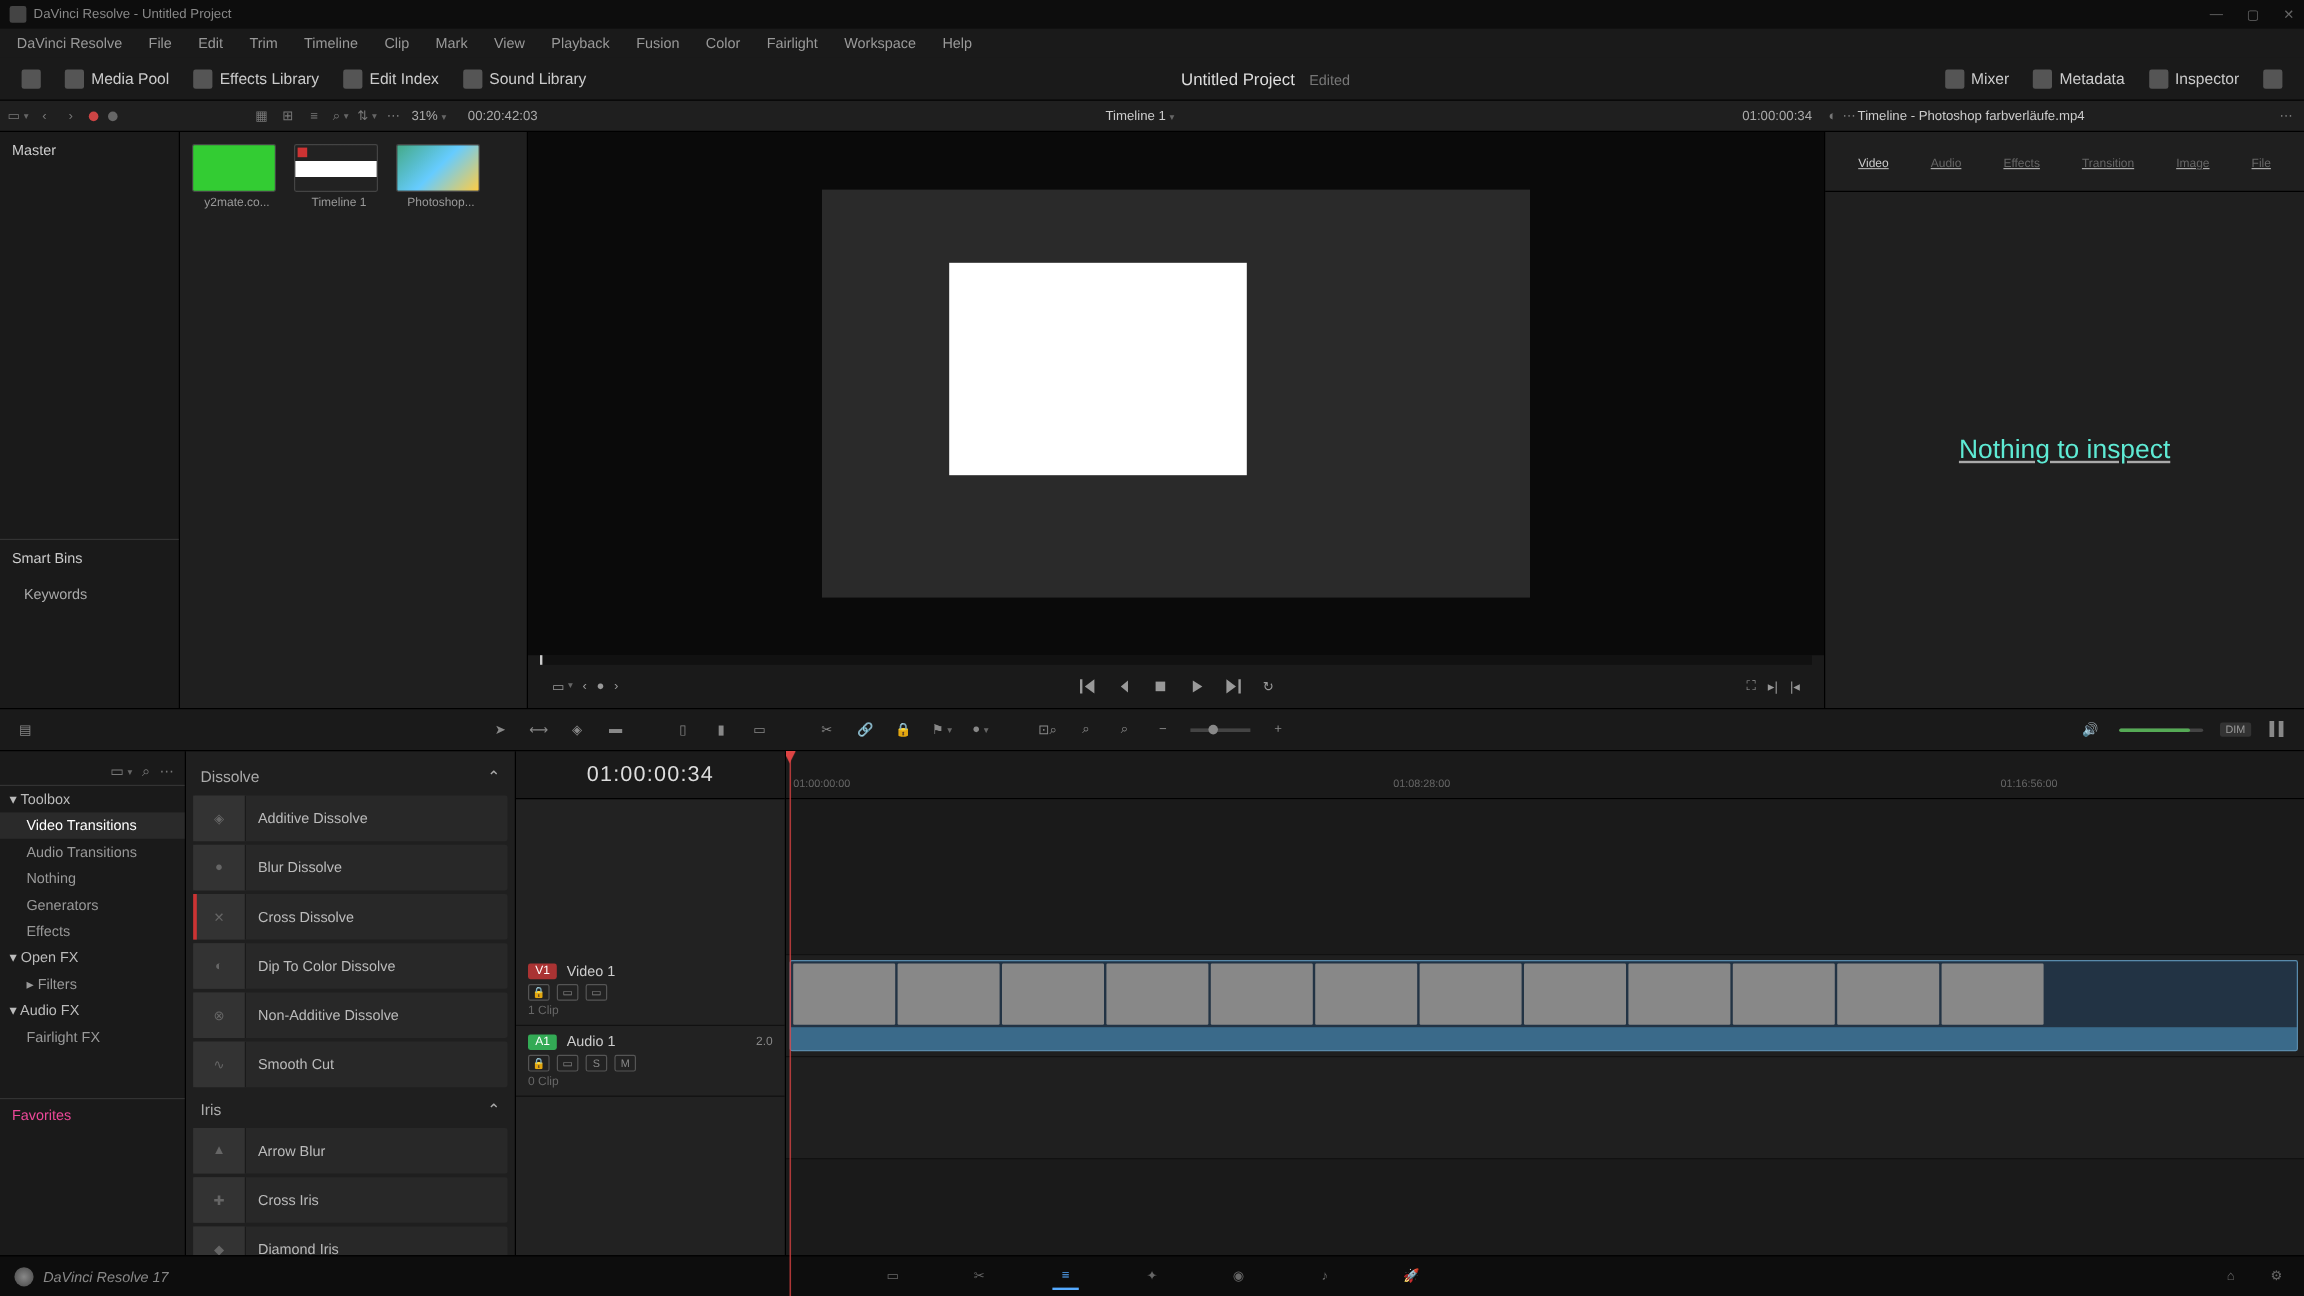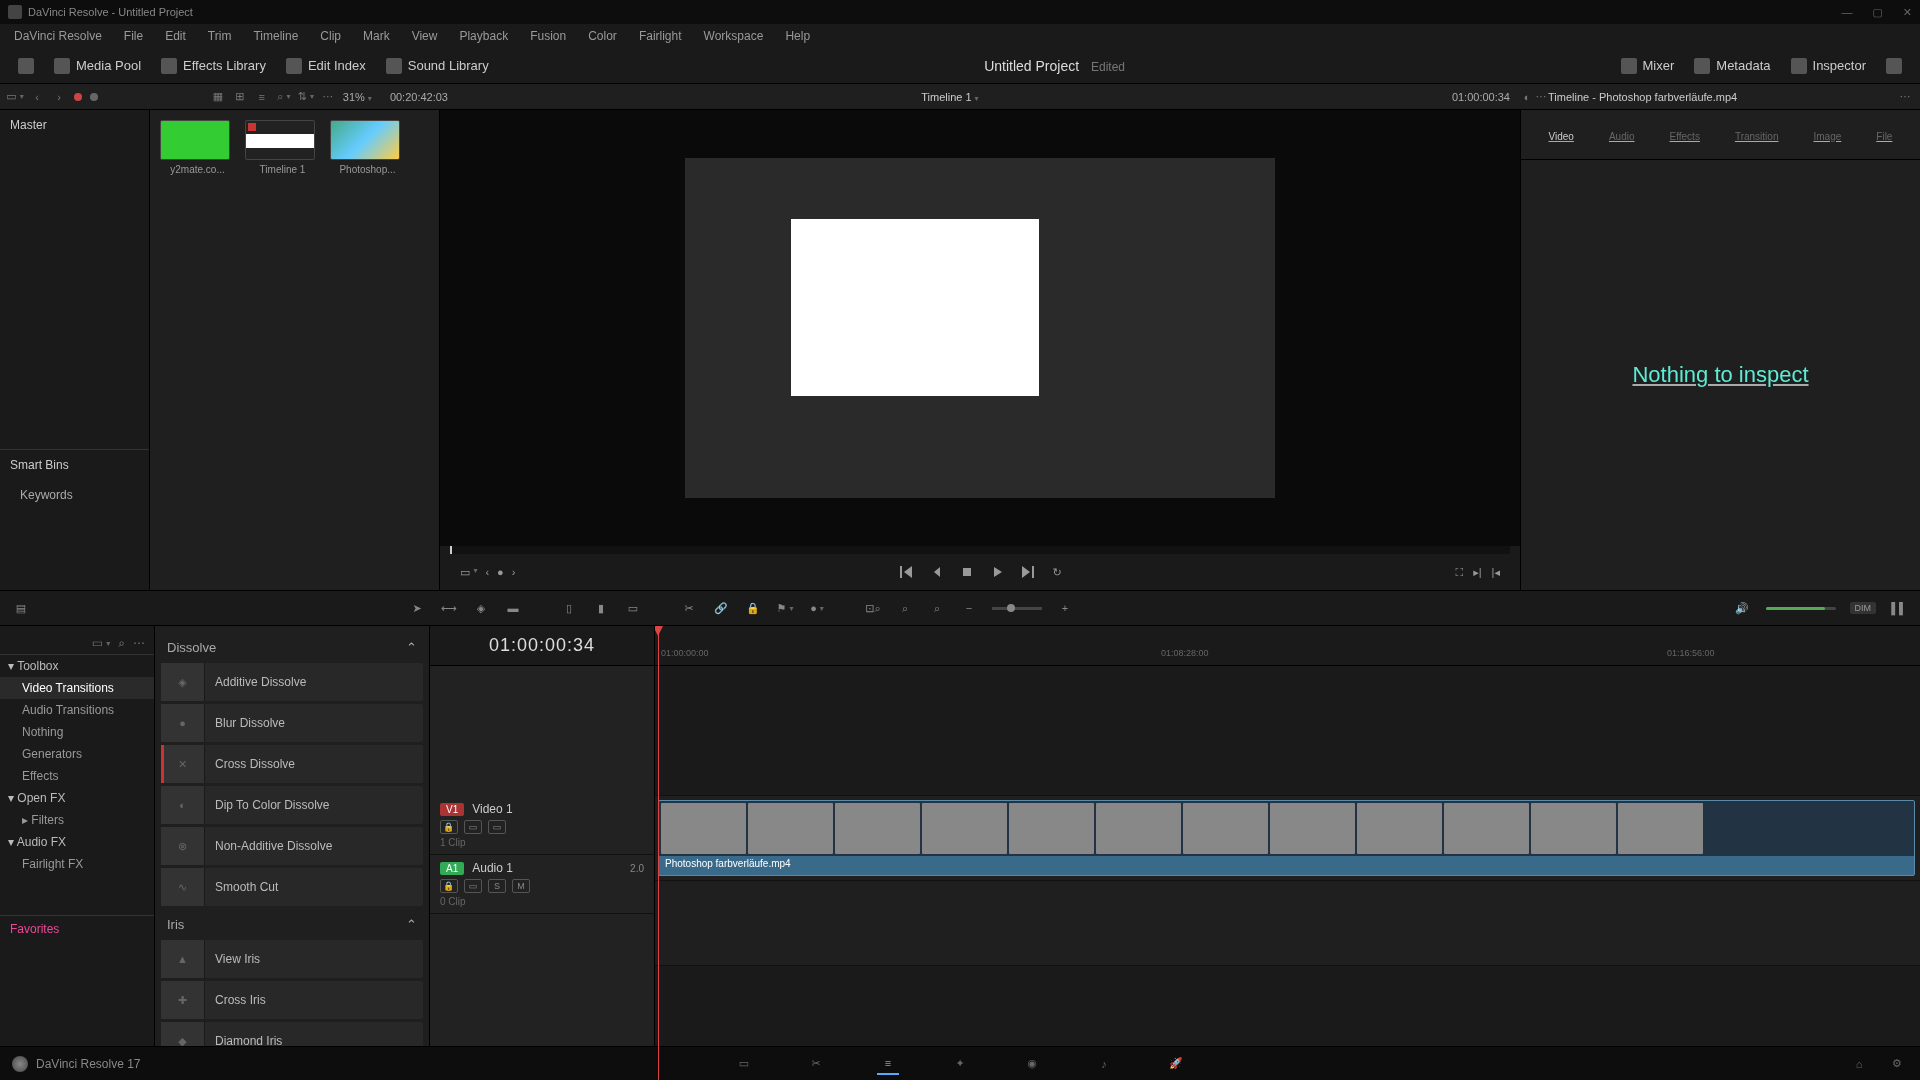--- a/index.html
+++ b/index.html
@@ -106,21 +106,21 @@
 .track-row.empty-top { height: 130px; background:#1a1a1a; }
 .clip { position: absolute; top: 4px; bottom: 4px; background: #3a6a8a; border: 1px solid #5a8aaa; border-radius: 2px; overflow: hidden; }
 .clip-thumbs { display: flex; height: 55px; gap: 2px; padding: 2px; background:#234; }
 .clip-thumbs > div { width: 85px; height: 100%; background: #888; border-radius: 1px; flex-shrink: 0; }
 .clip-label { height: 18px; background: #3a6a8a; padding: 2px 6px; font-size: 10px; color: #fff; }
 .ct-white { background:#eee; }
 .ct-dark { background: linear-gradient(#333,#555); }
 .ct-grad { background: linear-gradient(135deg,#6c6,#8cf,#fc6); }
 
 .bottombar { height: 34px; background: #0d0d0d; border-top: 1px solid #000; display: flex; align-items: center; padding: 0 12px; position: fixed; bottom: 0; left: 0; right: 0; }
-.bb-logo { display:flex; align-items:center; gap:8px; color:#888; font-size:12px; }
+.bb-logo { display:flex; align-items:center; gap:8px; color:#888; font-size:12px;font-style:italic; }
 .bb-logo-icon { width:16px; height:16px; background:radial-gradient(#888,#444); border-radius:50%; }
 .bb-pages { position:absolute; left:50%; transform:translateX(-50%); display:flex; gap:50px; }
 .bb-page { width:22px; height:22px; display:flex; align-items:center; justify-content:center; color:#666; cursor:pointer; }
 .bb-page.active { color:#5af; border-bottom:2px solid #5af; }
 .bb-right { margin-left:auto; display:flex; gap:16px; }
 
 .carat::after { content:'▾'; font-size:8px; margin-left:3px; color:#666; }
 svg { fill: currentColor; }
 </style>
 </head>
@@ -402,21 +402,21 @@
     <div class="fx-item">
         <div class="fx-item-icon">∿</div>
         <div class="fx-item-label">Smooth Cut</div>
       </div>
     <div class="fx-group-title">
         <span>Iris</span>
         <span>⌃</span>
       </div>
     <div class="fx-item">
         <div class="fx-item-icon">▲</div>
-        <div class="fx-item-label">View Iris</div>
+        <div class="fx-item-label">Arrow Blur</div>
       </div>
     <div class="fx-item">
         <div class="fx-item-icon">✚</div>
         <div class="fx-item-label">Cross Iris</div>
       </div>
     <div class="fx-item">
         <div class="fx-item-icon">◆</div>
         <div class="fx-item-label">Diamond Iris</div>
       </div>
   </div>
@@ -469,21 +469,20 @@
             <div class="ct-dark"></div>
             <div class="ct-dark"></div>
             <div class="ct-dark"></div>
             <div class="ct-grad"></div>
             <div class="ct-dark"></div>
             <div class="ct-dark"></div>
             <div class="ct-dark"></div>
             <div class="ct-dark"></div>
             <div class="ct-grad"></div>
           </div>
-          <div class="clip-label">Photoshop farbverläufe.mp4</div>
         </div>
       </div>
       <div class="track-row"></div>
       <div style="height:120px;background:#1a1a1a"></div>
 
     </div>
   </div>
 </div>
 
 <div class="bottombar">

